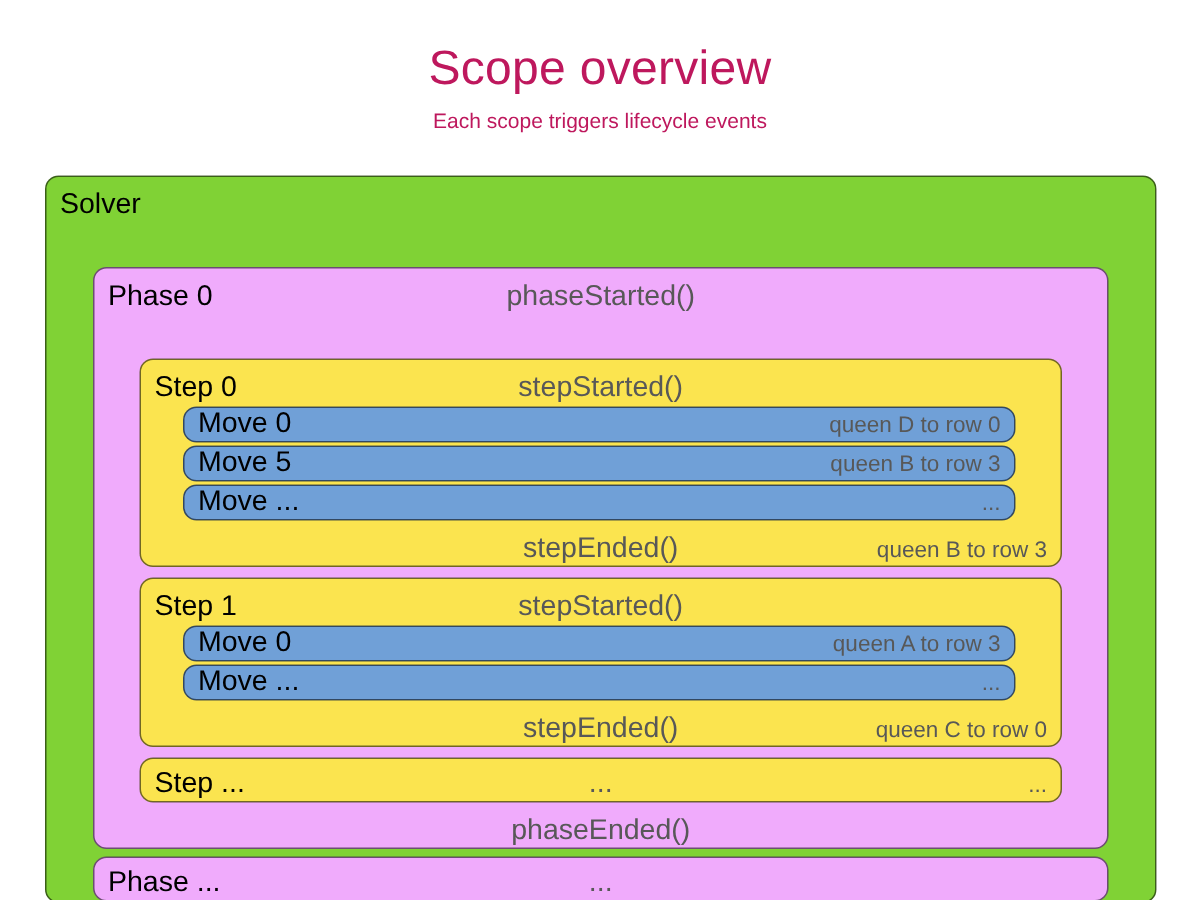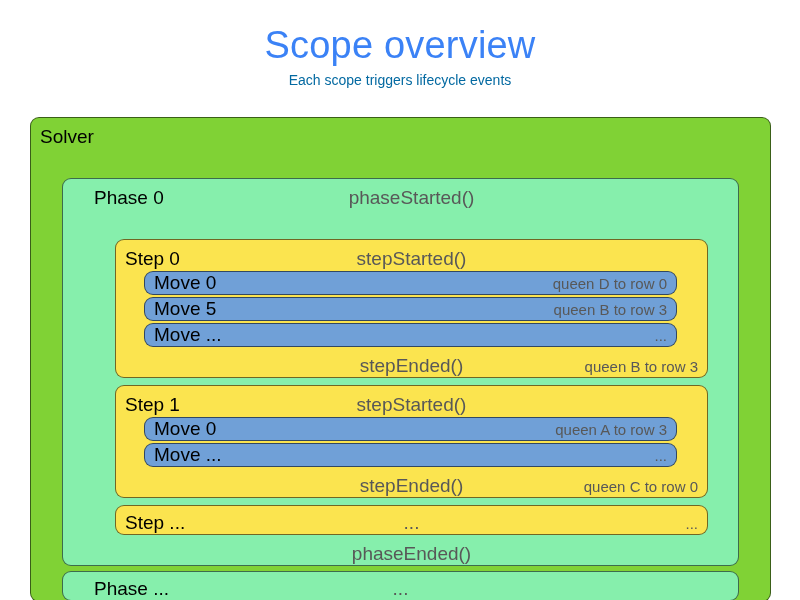--- a/index.html
+++ b/index.html
@@ -15,31 +15,31 @@
     font-family: "Liberation Sans", sans-serif;
     color: #000000;
   }
 
   
   .heading {
     text-align: center;
     padding-top: 22px;
   }
   .title {
-    font-size: 38px;
+    font-size: 32px;
     font-weight: 400;
     line-height: 46px;
-    color: #3b82f6;
+    color: #be185d;
     letter-spacing: 0.2px;
   }
   .subtitle {
     font-size: 14px;
     font-weight: 400;
     line-height: 20px;
-    color: #0369a1;
+    color: #be185d;
     margin-top: 2px;
   }
 
   
   .scope {
     position: relative;
     box-sizing: border-box;
     border-radius: 9px;
     border: 1px solid rgba(0,0,0,0.55);
   }
@@ -89,23 +89,22 @@
   .solver {
     position: absolute;
     left: 30px;
     top: 117px;
     width: 741px;
     background: #80d235;
   }
 
   
   .phase {
-    background: #86efac;
+    background: #f0abfc;
     margin: 0 31px 0 31px;
-    padding-left: 22px;
   }
   .phase-0 { margin-top: 30px; }
   .phase-dots { margin-top: 5px; margin-bottom: 0; }
 
   
   .step {
     background: #fbe44f;
     margin: 0 30px 0 30px;
   }
   .step-first { margin-top: 30px; }

